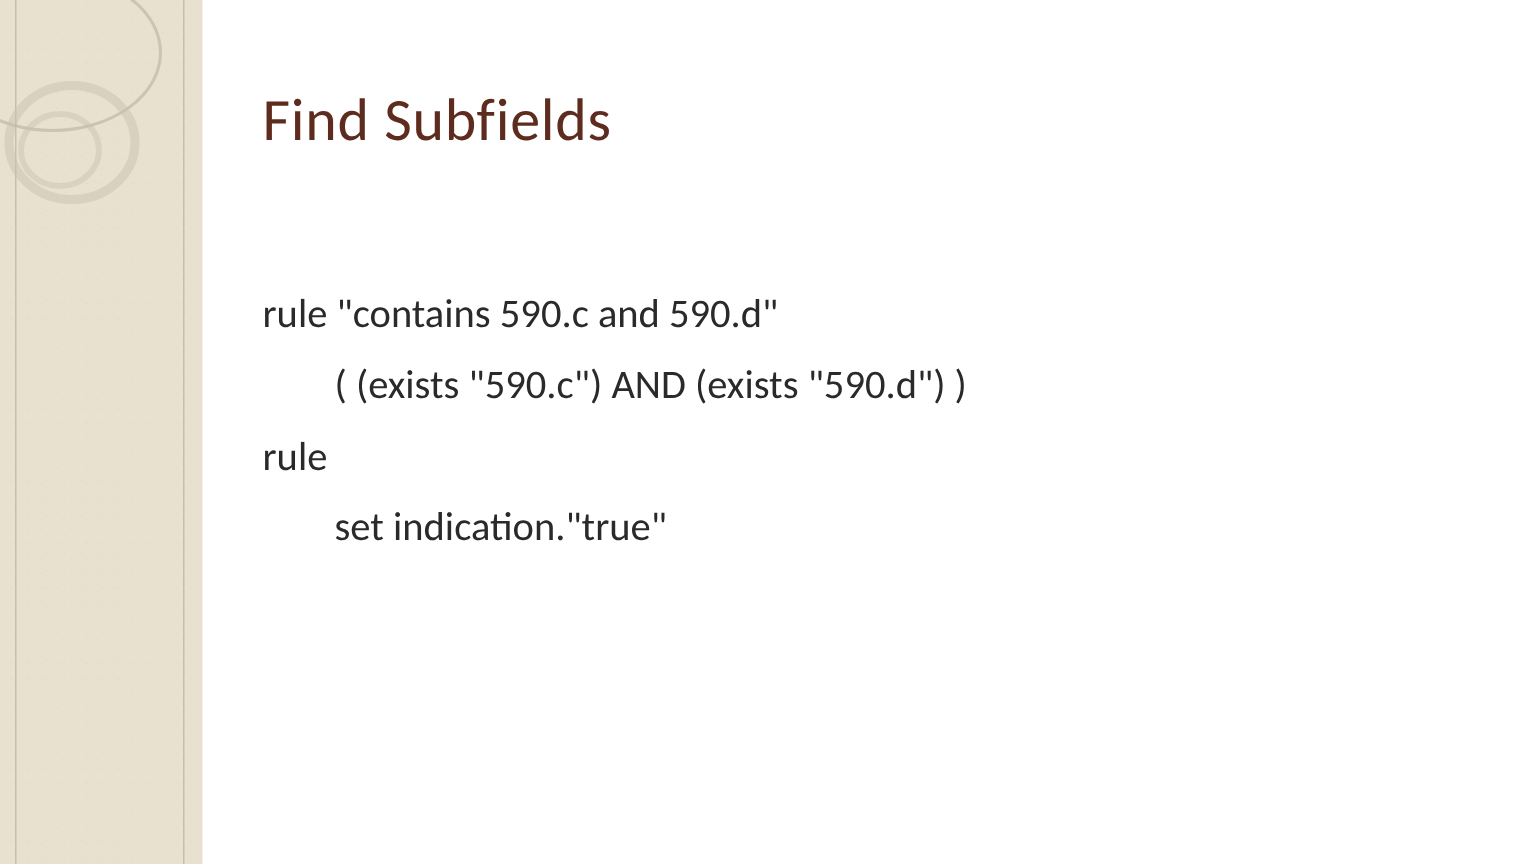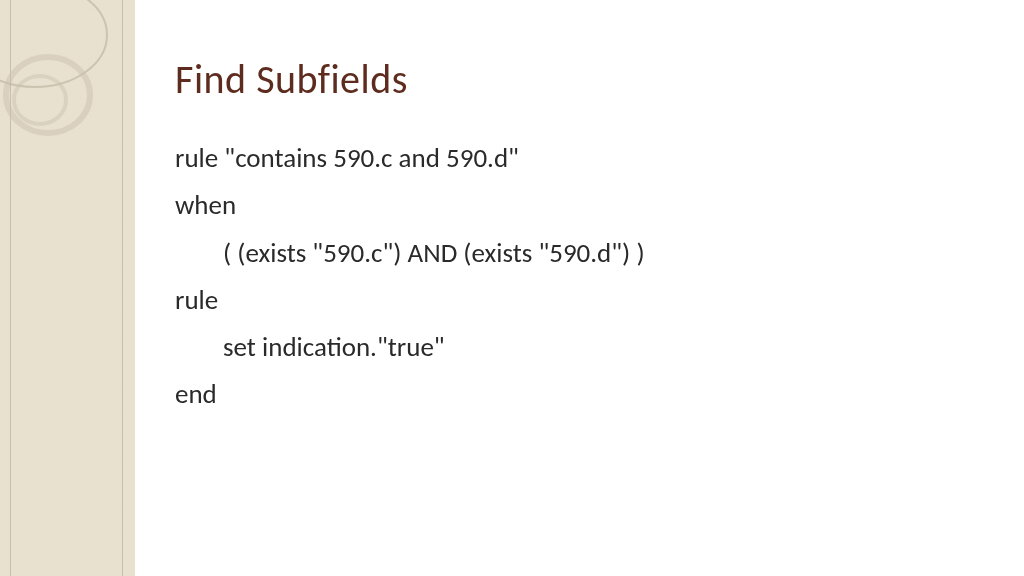--- a/index.html
+++ b/index.html
@@ -50,21 +50,21 @@
       left: 175px;
       top: 0;
       right: 40px;
       bottom: 0;
       padding-top: 55px;
     }
     .slide-title {
       font-size: 40px;
       font-weight: 400;
       color: #5e2c1f;
-      margin-bottom: 30px;
+      margin-bottom: 82px;
       letter-spacing: 0.5px;
     }
     .code-block {
       font-size: 27px;
       color: #2a2a2a;
       line-height: 1.75;
       font-weight: 400;
     }
     .code-line {
       white-space: pre;
@@ -82,19 +82,17 @@
     <ellipse cx="65" cy="45" rx="72" ry="52" fill="none" stroke="#b5ab96" stroke-width="2" opacity="0.55"></ellipse>
     <ellipse cx="78" cy="105" rx="42" ry="38" fill="none" stroke="#c9c0ad" stroke-width="6" opacity="0.5"></ellipse>
     <ellipse cx="70" cy="110" rx="26" ry="24" fill="none" stroke="#c9c0ad" stroke-width="4" opacity="0.45"></ellipse>
   </svg>
 </div>
 
 <div class="content">
   <h1 class="slide-title">Find Subfields</h1>
   <div class="code-block">
     <div class="code-line">rule "contains 590.c and 590.d"</div>
-    <div class="code-line">when</div>
     <div class="code-line indent">( (exists "590.c") AND (exists "590.d") )</div>
     <div class="code-line">rule</div>
     <div class="code-line indent">set indication."true"</div>
-    <div class="code-line">end</div>
   </div>
 </div>
 
 </body></html>

